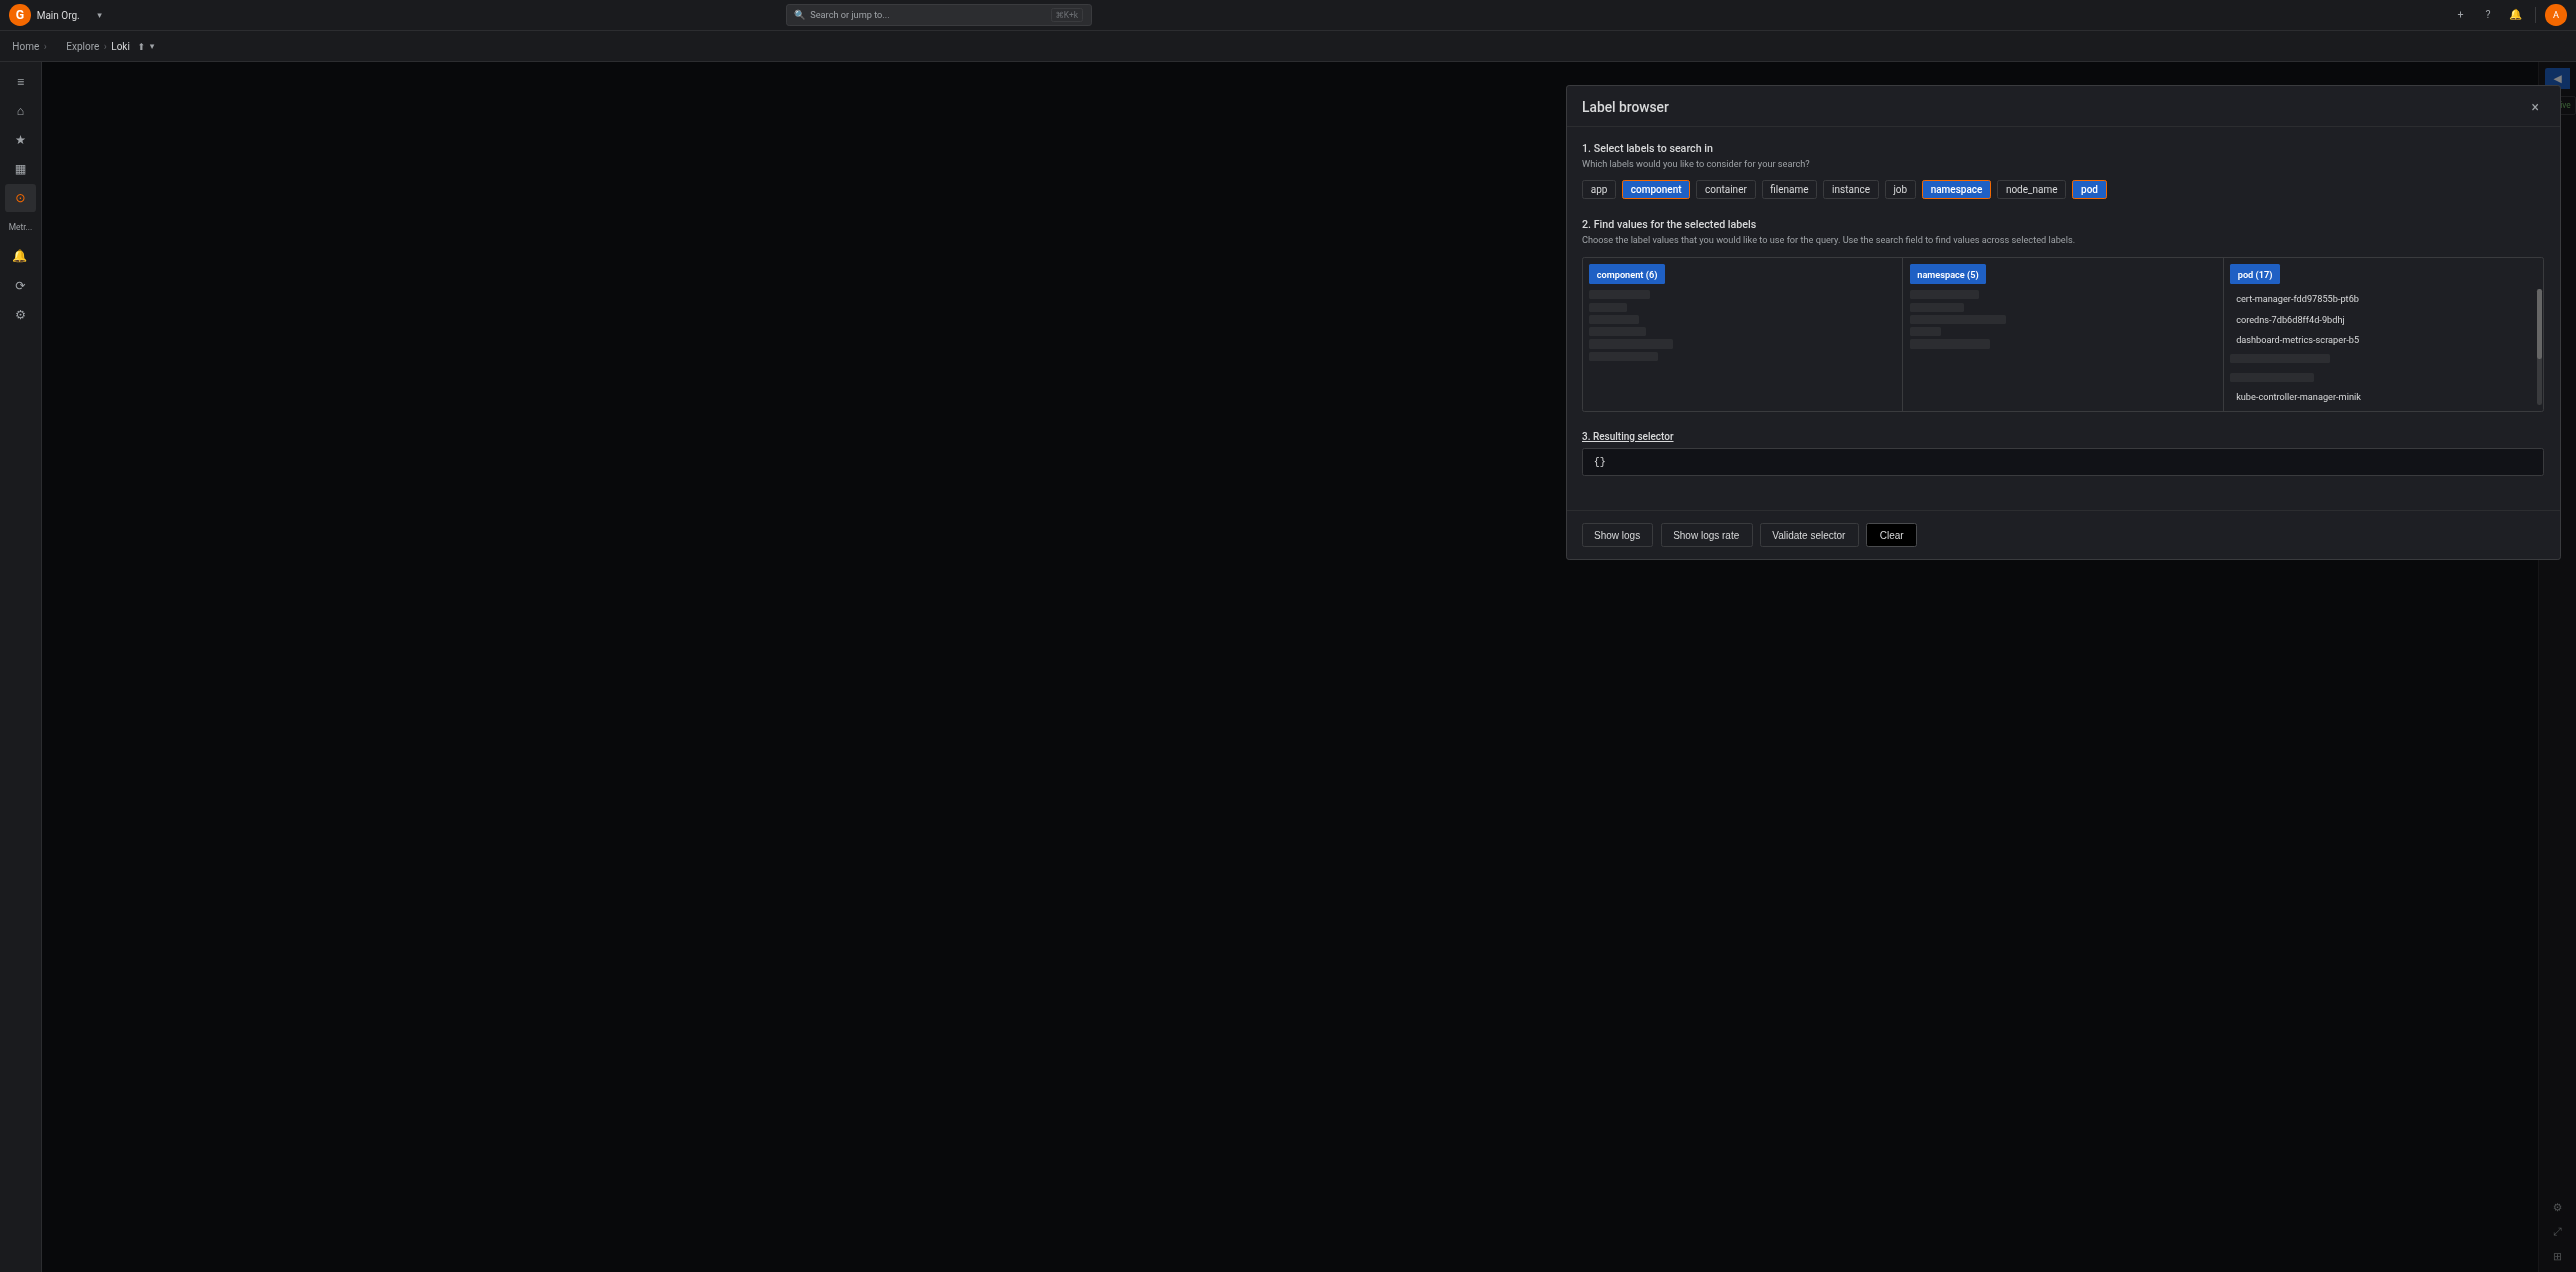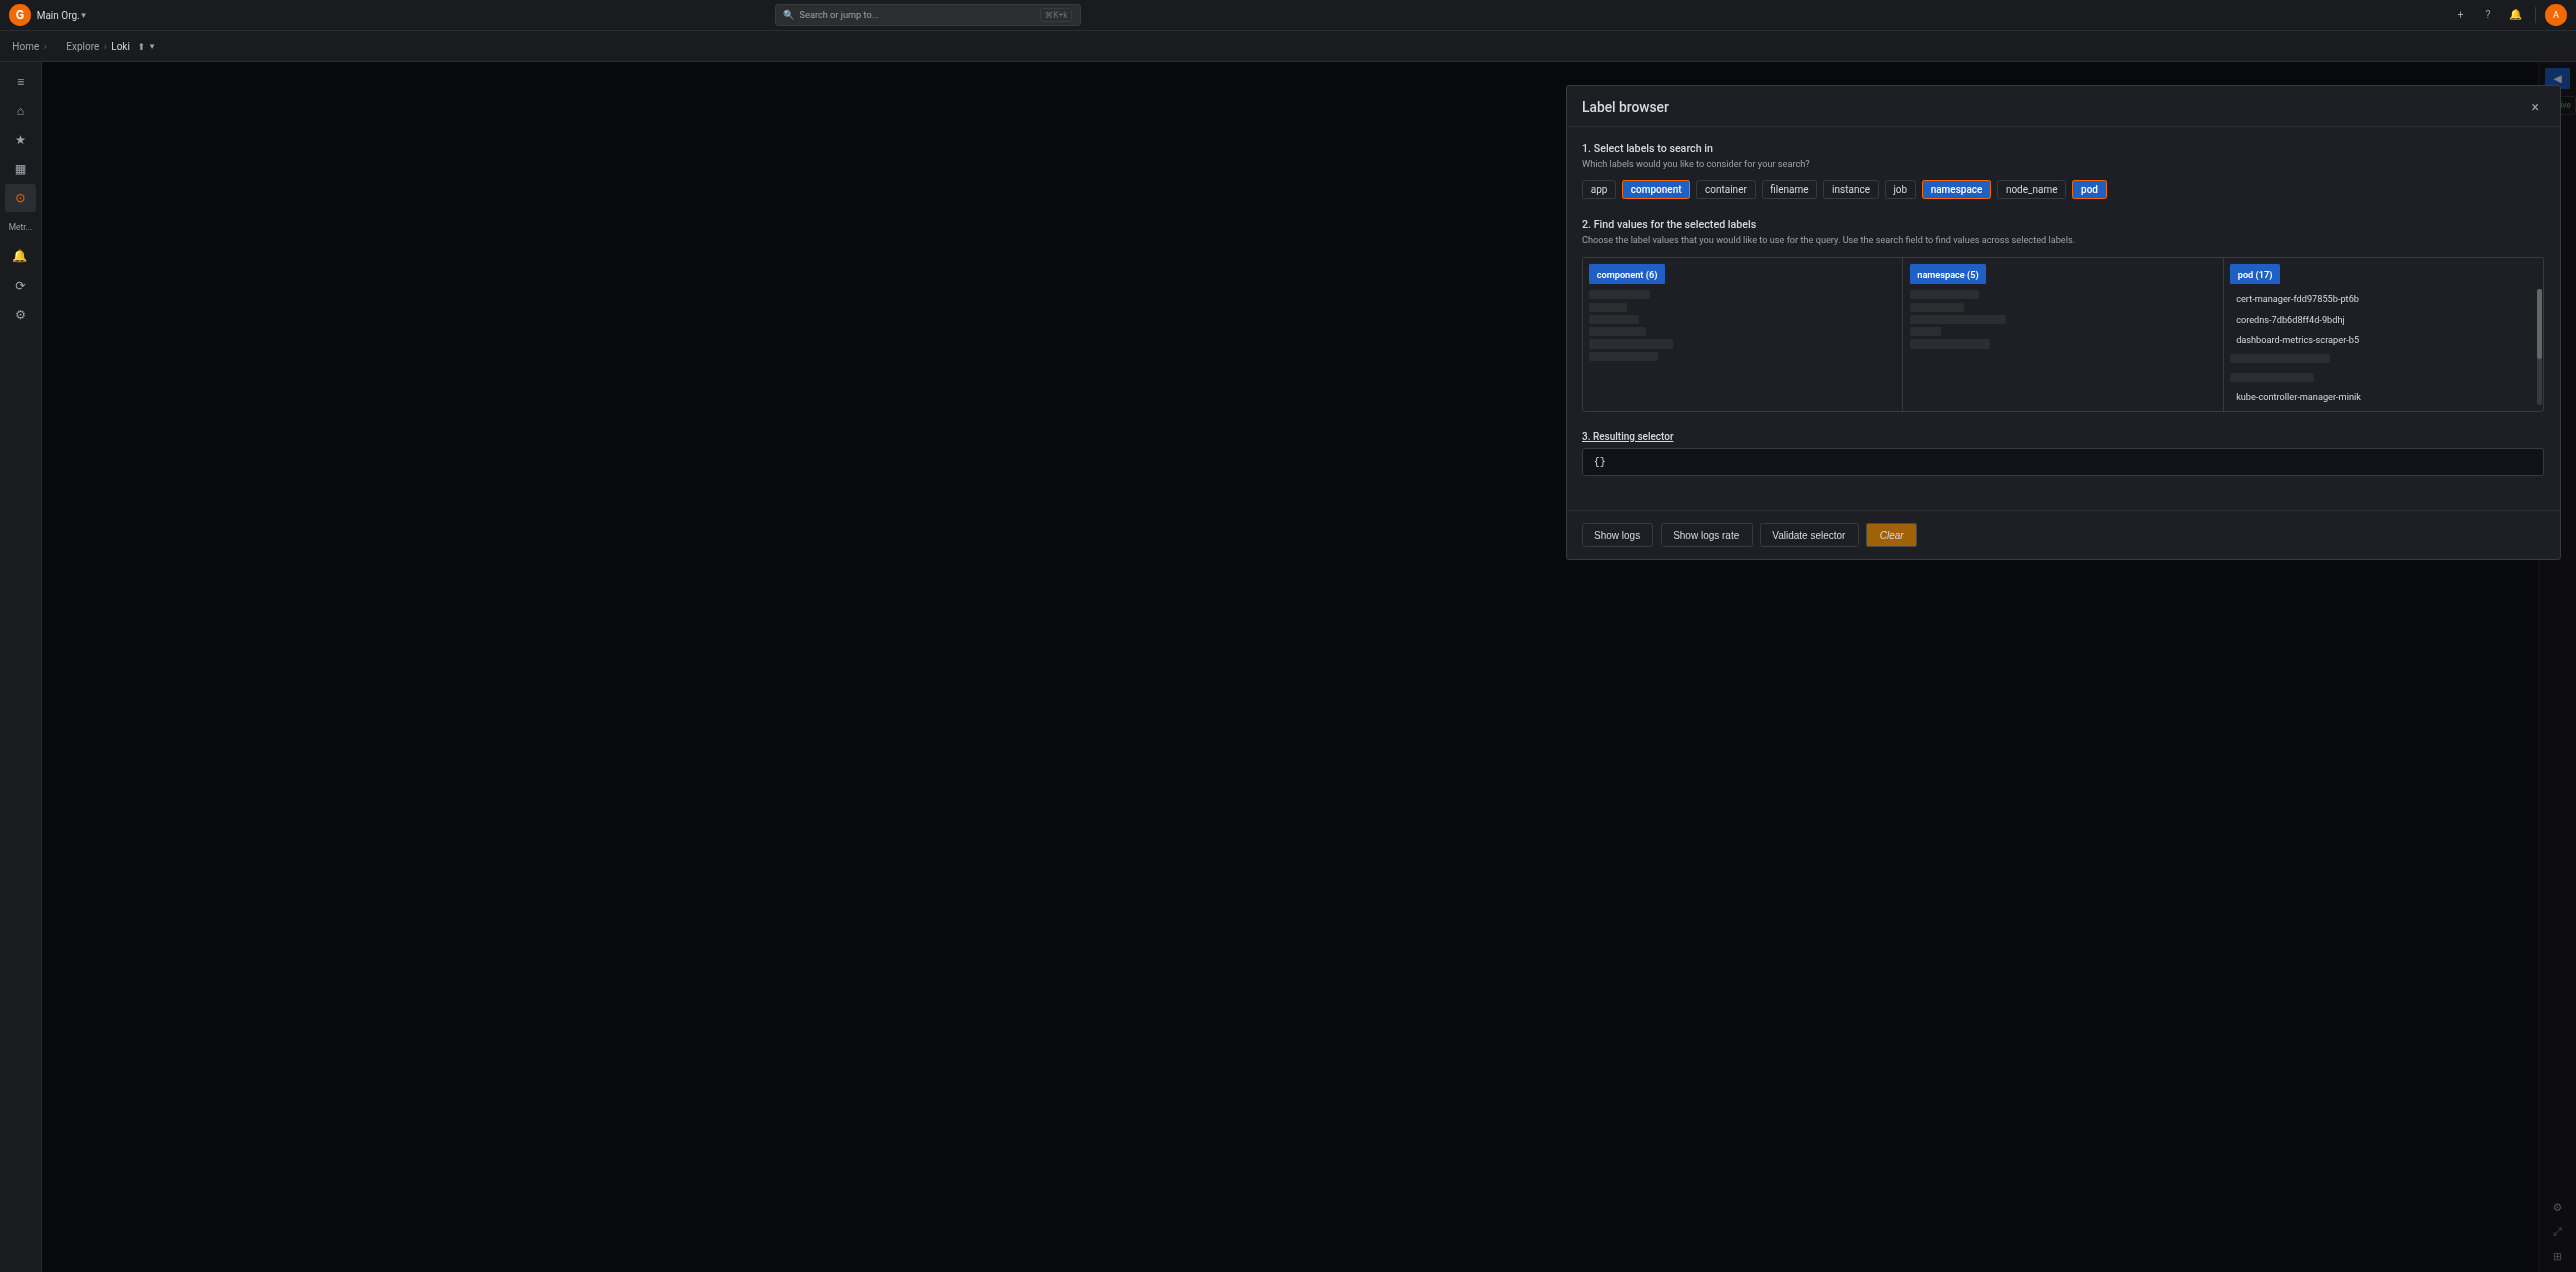--- a/index.html
+++ b/index.html
@@ -35,21 +35,21 @@
       color: white;
       font-weight: bold;
       font-size: 12.3px;
       flex-shrink: 0;
     }
     .topbar-org {
       color: #d8d9da;
       font-size: 10px;
       display: flex;
       align-items: center;
-      gap: 0;
+      gap: 16px;
     }
     .topbar-search {
       flex: 1;
       max-width: 306px;
       margin: 0 auto;
       background: #2c2d30;
       border: 0.8px solid #3a3b3e;
       border-radius: 3.1px;
       height: 21.4px;
       display: flex;
@@ -353,24 +353,23 @@
       cursor: pointer;
       border: 0.8px solid transparent;
     }
     .btn-ghost {
       background: transparent;
       border: 0.8px solid #3a3b3e;
       color: #d8d9da;
       padding-left: 11px;
     }
     .btn-filled {
-      background: #a16207;
+      background: #000000;
       border: 0.8px solid #4a4b4e;
       color: #d8d9da;
-      font-style: italic;
     }
     .right-panel-btn {
       width: 21.4px;
       height: 21.4px;
       display: flex;
       align-items: center;
       justify-content: center;
       border-radius: 2.3px;
       color: #9fa3a7;
       cursor: pointer;

